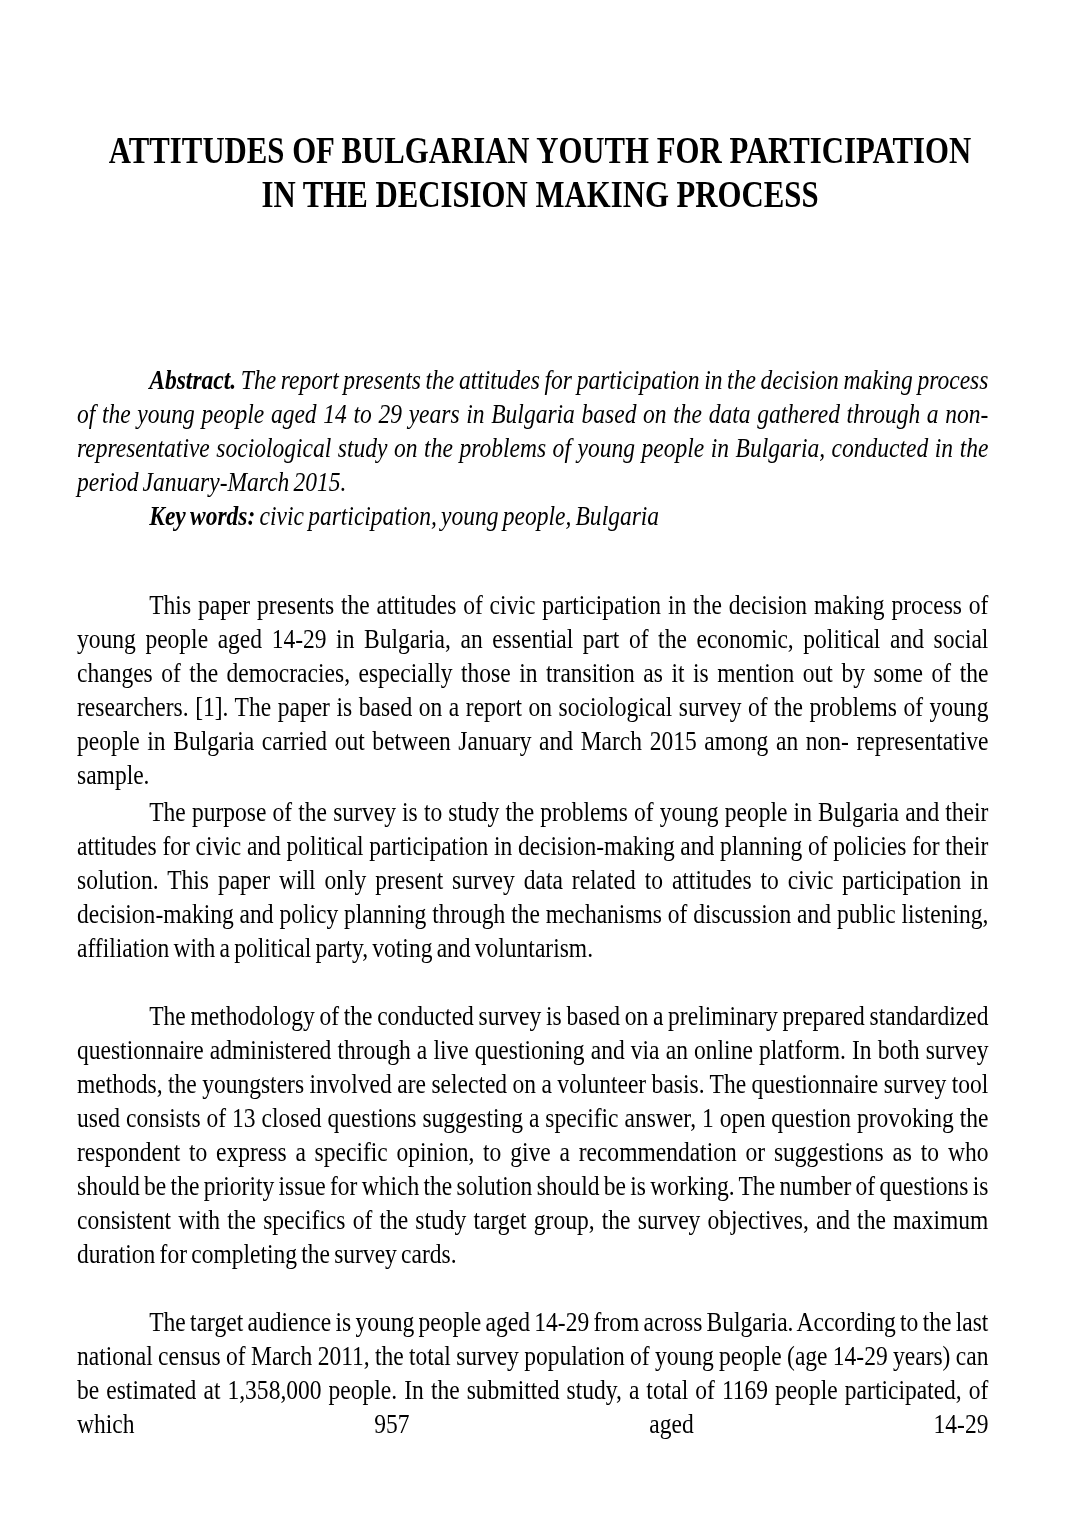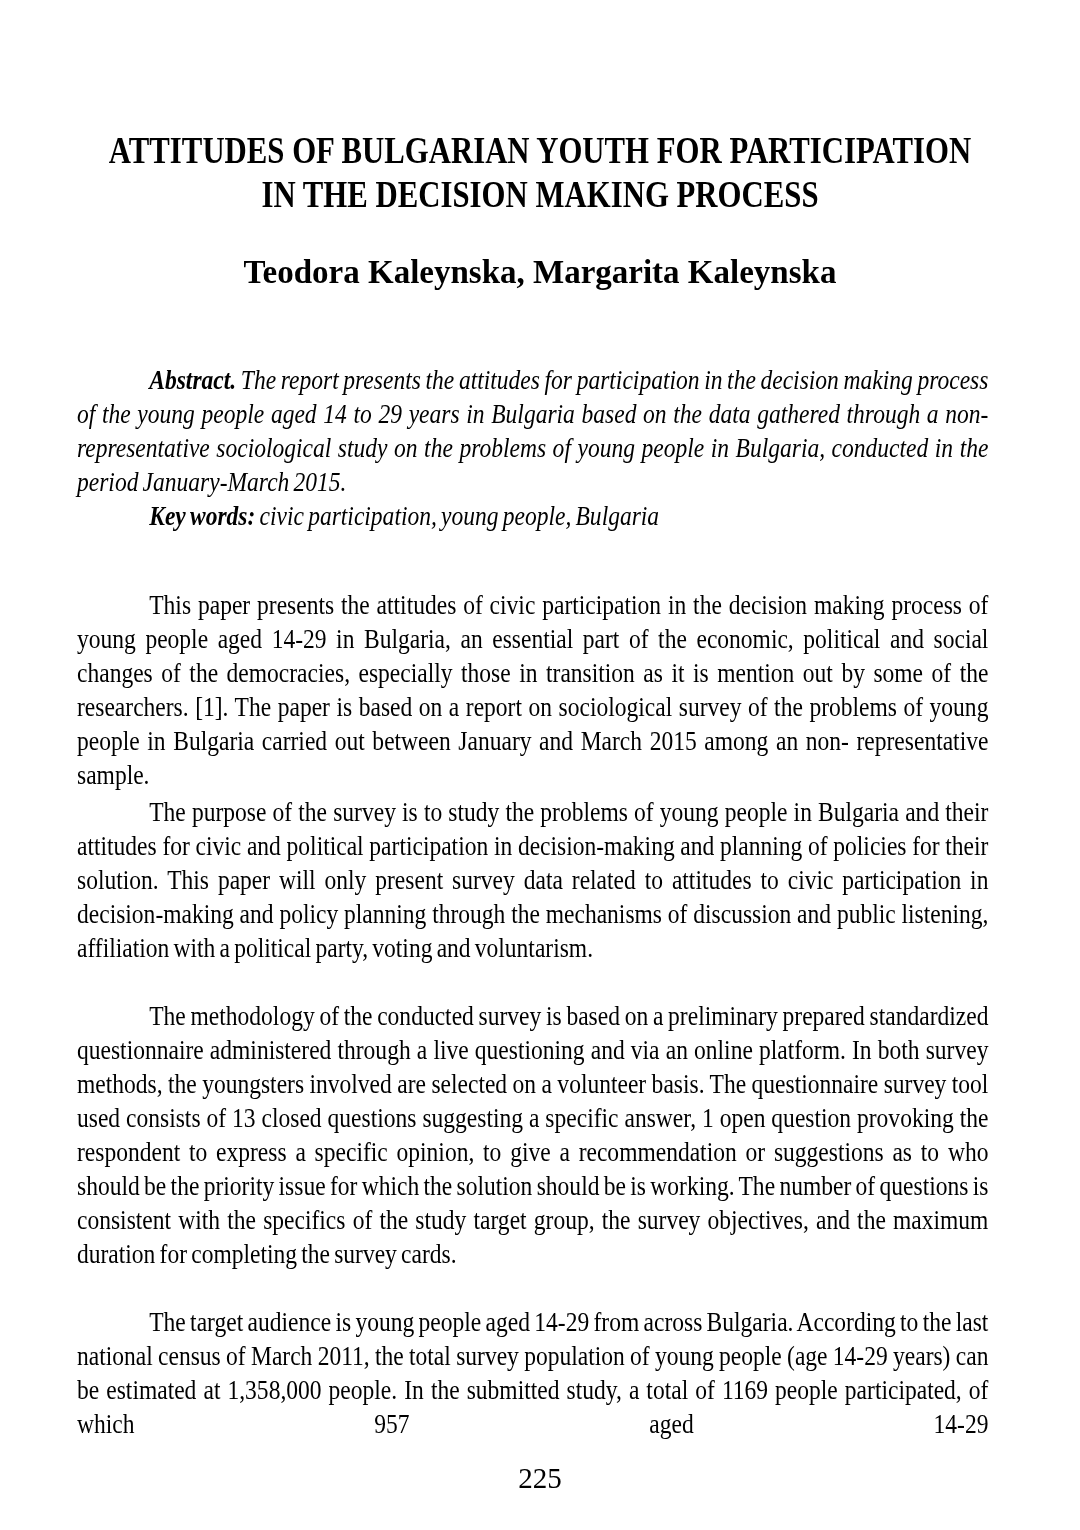--- a/index.html
+++ b/index.html
@@ -76,21 +76,20 @@
 </head>
 <body>
 
 <div class="sheet">
 
   <div class="title">
     <div>ATTITUDES OF BULGARIAN YOUTH FOR PARTICIPATION</div>
     <div>IN THE DECISION MAKING PROCESS</div>
   </div>
 
-  <div class="authors">Teodora Kaleynska, Margarita Kaleynska</div>
 
   <div class="textcol abstract-block">
     <p><span class="b">Abstract.</span> <span>The report presents the attitudes for participation in the decision making process of the young people aged 14 to 29 years in Bulgaria based on the data gathered through a non-representative sociological study on the problems of young people in Bulgaria, conducted in the period January-March 2015.</span></p>
     <p><span class="b">Key words:</span> <span>civic participation, young people, Bulgaria</span></p>
   </div>
 
   <div class="textcol p1">
     <p>This paper presents the attitudes of civic participation in the decision making process of young people aged 14-29 in Bulgaria, an essential part of the economic, political and social changes of the democracies, especially those in transition as it is mention out by some of the researchers. [1]. The paper is based on a report on sociological survey of the problems of young people in Bulgaria carried out between January and March 2015 among an non- representative sample.</p>
   </div>
 
@@ -99,15 +98,14 @@
   </div>
 
   <div class="textcol p3">
     <p>The methodology of the conducted survey is based on a preliminary prepared standardized questionnaire administered through a live questioning and via an online platform. In both survey methods, the youngsters involved are selected on a volunteer basis. The questionnaire survey tool used consists of 13 closed questions suggesting a specific answer, 1 open question provoking the respondent to express a specific opinion, to give a recommendation or suggestions as to who should be the priority issue for which the solution should be is working. The number of questions is consistent with the specifics of the study target group, the survey objectives, and the maximum duration for completing the survey cards.</p>
   </div>
 
   <div class="textcol p4">
     <p>The target audience is young people aged 14-29 from across Bulgaria. According to the last national census of March 2011, the total survey population of young people (age 14-29 years) can be estimated at 1,358,000 people. In the submitted study, a total of 1169 people participated, of which 957 aged 14-29</p>
   </div>
 
-  <div class="pagenum">225</div>
 
 </div>
 
 </body></html>

